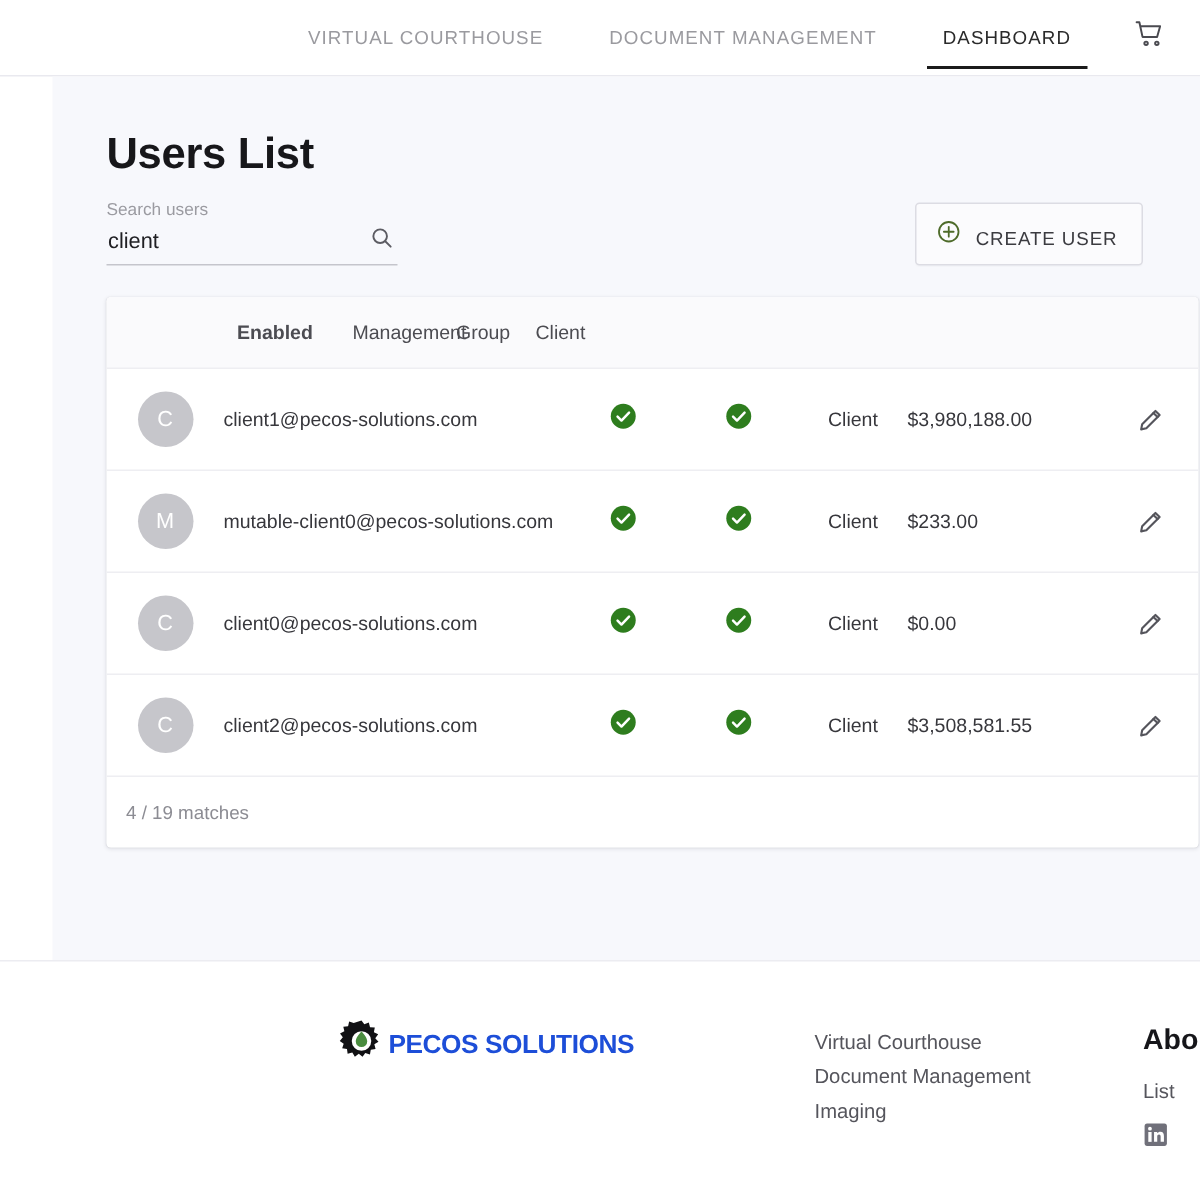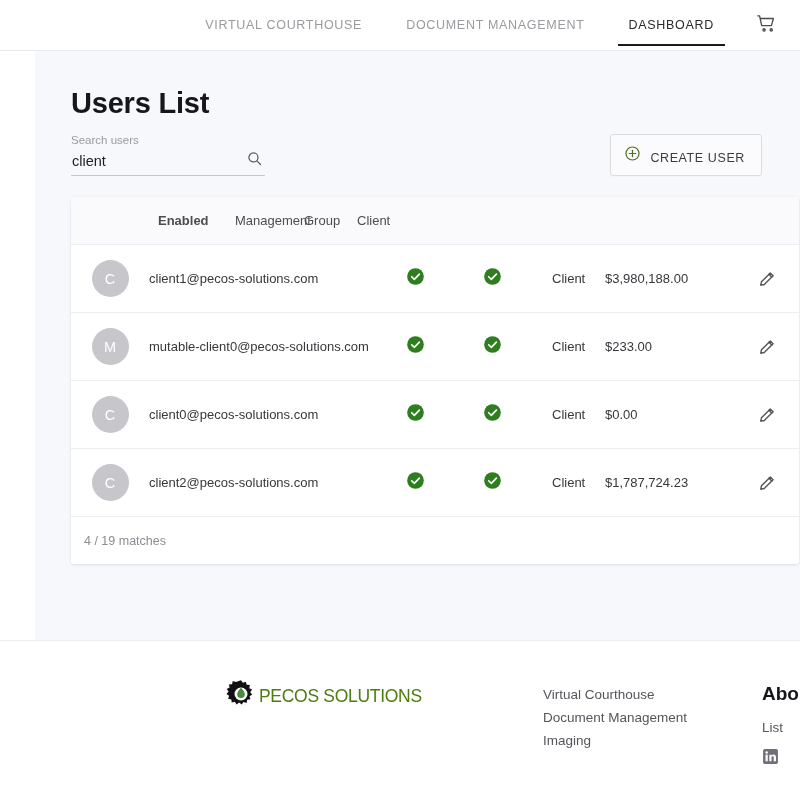--- a/index.html
+++ b/index.html
@@ -177,22 +177,22 @@
   }
   .footer-grid {
     position: relative;
     height: 160px;
   }
   .logo-wrap {
     position: absolute; left: 226px; top: 38px;
     display: flex; align-items: center; gap: 3px;
   }
   .logo-text {
-    font-size: 17.5px; font-weight: normal; letter-spacing: -0.3px;
-    color: #4d7c0f;
+    font-size: 17.5px; font-weight: bold; letter-spacing: -0.3px;
+    color: #1d4ed8;
     font-family: "Liberation Sans", sans-serif;
   }
   .f-col-services { position: absolute; left: 543px; top: 42px; }
   .f-col-about { position: absolute; left: 762px; top: 42px; }
   .f-head {
     font-size: 19px; font-weight: bold; color: #16161a;
     margin-bottom: 11px; white-space: nowrap;
   }
   .f-link {
     font-size: 13.5px; color: #55555c; line-height: 23px;
@@ -384,21 +384,21 @@
         </div>
         <div class="c-confirmed">
           <span>
             <svg width="19" height="19" viewBox="0 0 24 24">
               <circle cx="12" cy="12" r="10.5" fill="#2e7d1e"></circle>
               <path d="M7.2 12.3l3.3 3.3 6.4-6.6" fill="none" stroke="#ffffff" stroke-width="2.1" stroke-linecap="round" stroke-linejoin="round"></path>
             </svg>
           </span>
         </div>
         <div class="c-group cell-text">Client</div>
-        <div class="c-credits cell-text">$1,787,724.23</div>
+        <div class="c-credits cell-text">$3,508,581.55</div>
         <div class="c-edit">
           <span class="edit-btn">
             <svg width="18" height="18" viewBox="0 0 24 24" fill="none" stroke="#55555c" stroke-width="1.9" stroke-linecap="round" stroke-linejoin="round">
               <path d="M16.4 3.9l3.7 3.7L8.3 19.4l-4.6 0.9 0.9-4.6z"></path>
               <path d="M14.6 5.7l3.7 3.7"></path>
             </svg>
           </span>
         </div>
       </div>
 

